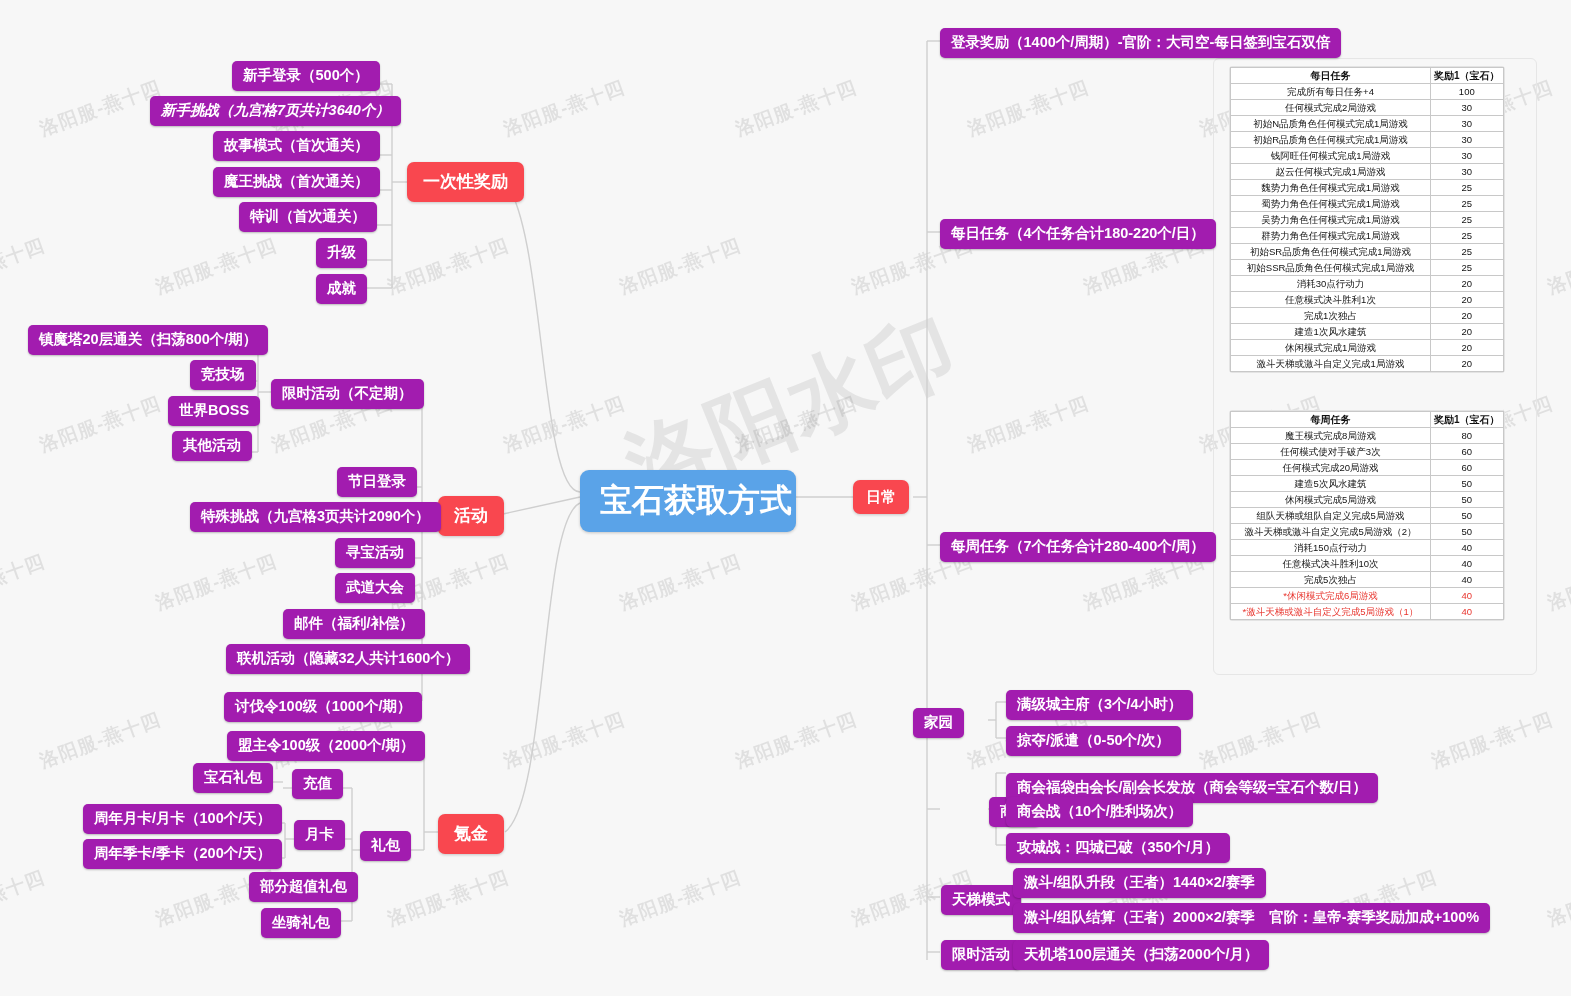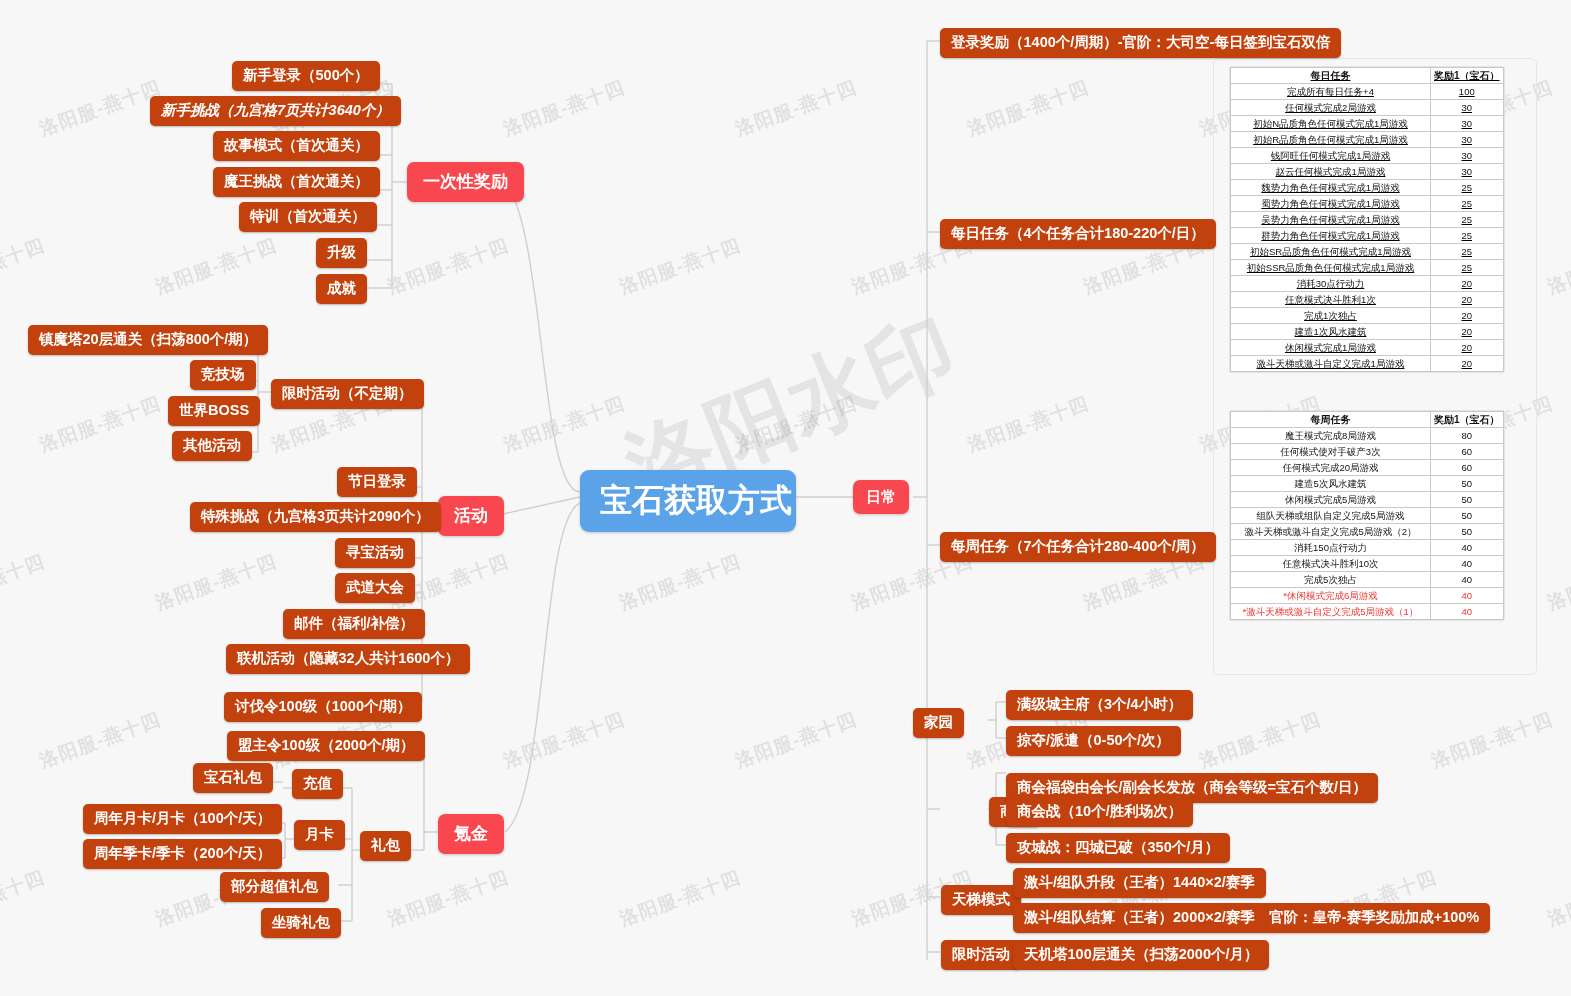--- a/index.html
+++ b/index.html
@@ -50,21 +50,21 @@
     z-index: 5;
     white-space: nowrap;
     border-radius: 5px;
     font-weight: 700;
     line-height: 1;
     display: flex;
     align-items: center;
     justify-content: center;
   }
   .node-dark {
-    background: #c2410c;
+    background: #a21caf;
     color: #ffffff;
     font-size: 14.5px;
     padding: 7px 11px 8px 11px;
     box-shadow: 0 1px 2px rgba(0,0,0,0.25);
   }
   .node-root {
     background: #5aa3e8;
     color: #ffffff;
     font-size: 32px;
     padding: 14px 4px 16px 20px;
@@ -303,21 +303,21 @@
 
   <div class="node node-dark" style="left:360px; top:831px;">礼包</div>
 
   <div class="node node-dark" style="left:292px; top:769px;">充值</div>
   <div class="node node-dark" style="left:193px; top:763px;">宝石礼包</div>
 
   <div class="node node-dark" style="left:294px; top:820px;">月卡</div>
   <div class="node node-dark" style="left:83px; top:804px;">周年月卡/月卡（100个/天）</div>
   <div class="node node-dark" style="left:83px; top:839px;">周年季卡/季卡（200个/天）</div>
 
-  <div class="node node-dark" style="left:220px; top:872px;">部分超值礼包</div>
+  <div class="node node-dark" style="left:249px; top:872px;">部分超值礼包</div>
   <div class="node node-dark" style="left:261px; top:908px;">坐骑礼包</div>
 
   <div class="node node-red small" style="left:853px; top:480px;">日常</div>
 
   <div class="node node-dark" style="left:940px; top:28px;">登录奖励（1400个/周期）-官阶：大司空-每日签到宝石双倍</div>
   <div class="node node-dark" style="left:940px; top:219px;">每日任务（4个任务合计180-220个/日）</div>
   <div class="node node-dark" style="left:940px; top:532px;">每周任务（7个任务合计280-400个/周）</div>
 
   <div class="node node-dark" style="left:913px; top:708px;">家园</div>
   <div class="node node-dark" style="left:1006px; top:690px;">满级城主府（3个/4小时）</div>
@@ -328,21 +328,21 @@
   <div class="node node-dark" style="left:1006px; top:797px;">商会战（10个/胜利场次）</div>
   <div class="node node-dark" style="left:1006px; top:833px;">攻城战：四城已破（350个/月）</div>
 
   <div class="node node-dark" style="left:941px; top:885px;">天梯模式</div>
   <div class="node node-dark" style="left:1013px; top:868px;">激斗/组队升段（王者）1440×2/赛季</div>
   <div class="node node-dark" style="left:1013px; top:903px;">激斗/组队结算（王者）2000×2/赛季　官阶：皇帝-赛季奖励加成+100%</div>
 
   <div class="node node-dark" style="left:941px; top:940px;">限时活动</div>
   <div class="node node-dark" style="left:1013px; top:940px;">天机塔100层通关（扫荡2000个/月）</div>
 
-  <div class="table-card" style="left:1229px; top:66px;text-decoration:underline;">
+  <div class="table-card" style="left:1229px; top:66px;">
     <table class="gemtable" id="daily-table">
         <tbody>
           <tr>
             <td class="th label">每日任务</td>
             <td class="th val">奖励1（宝石）</td>
           </tr>
           <tr>
             <td class="label">完成所有每日任务+4</td>
             <td class="val">100</td>
           </tr>

